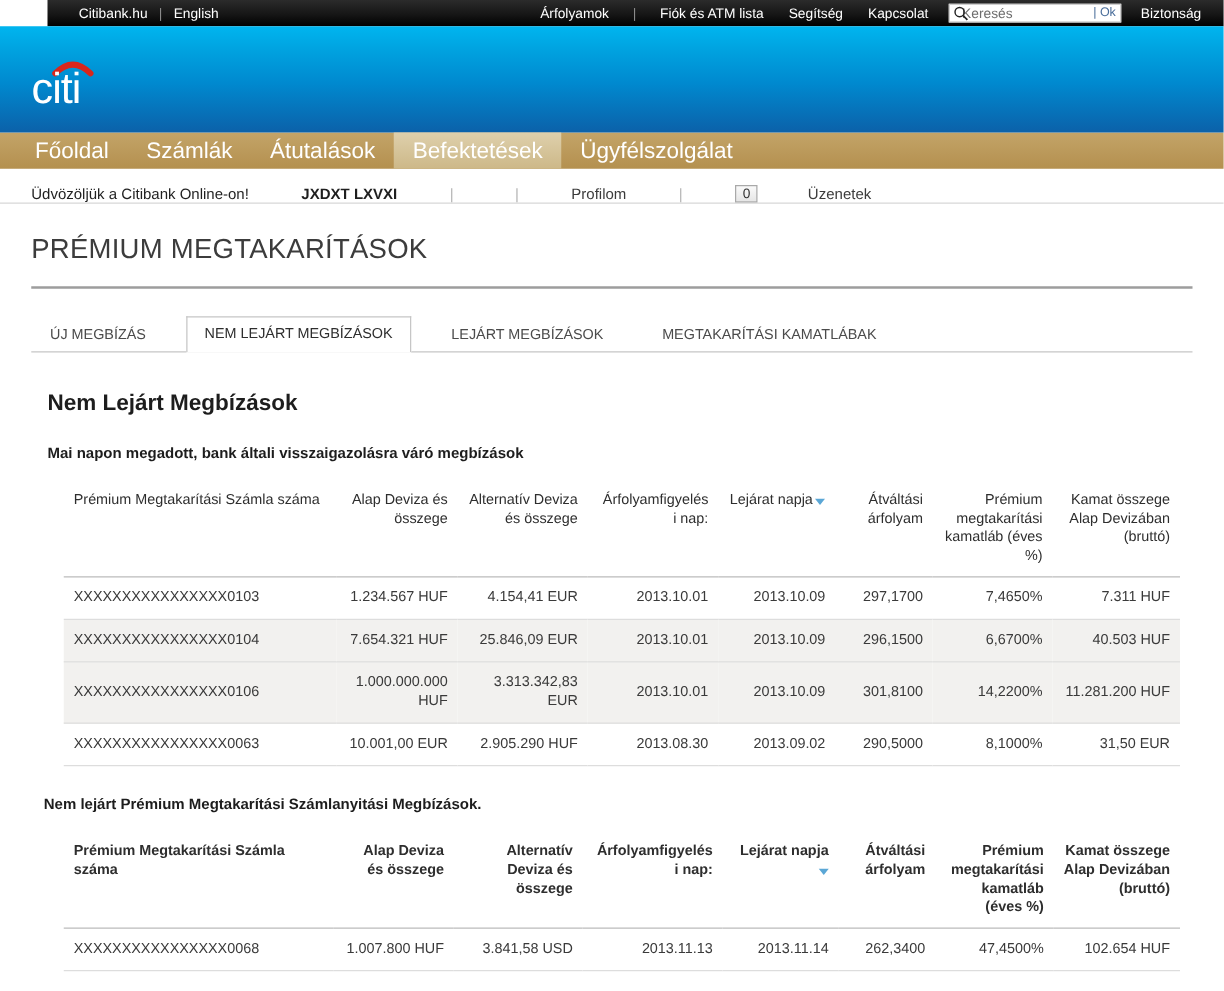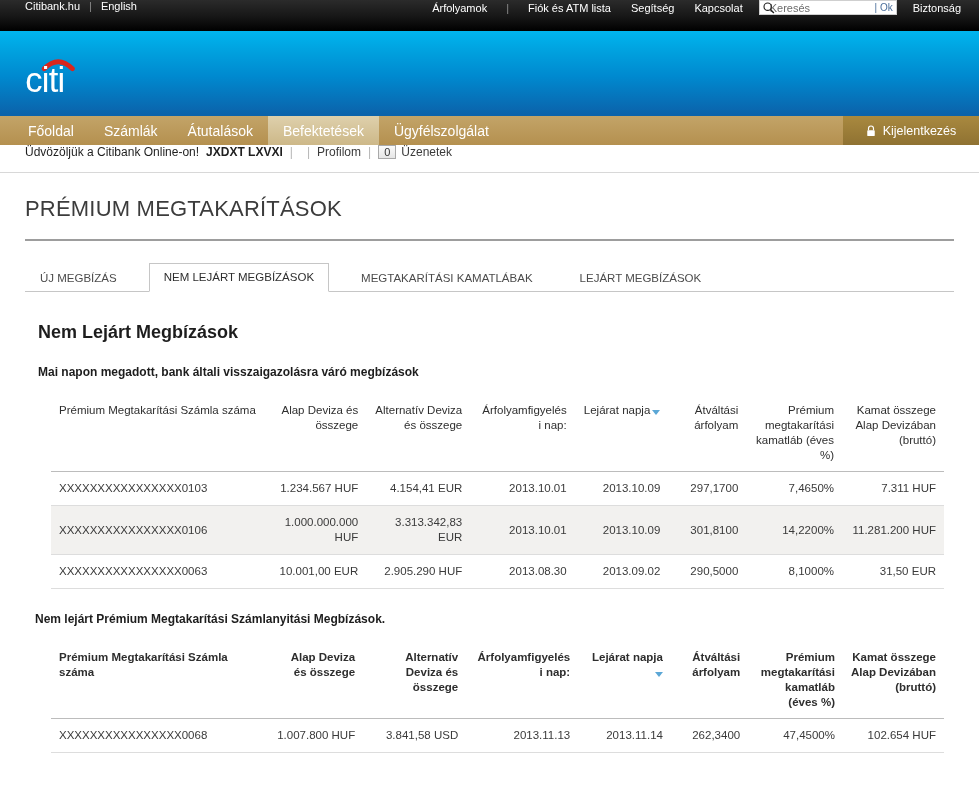--- a/index.html
+++ b/index.html
@@ -7,27 +7,28 @@
     margin: 0; padding: 0;
     width: 979px; height: 793px;
     background: #ffffff;
     font-family: "Liberation Sans", sans-serif;
     overflow: hidden;
   }
 
   
   .topbar {
     position: relative;
-    height: 31px;
+    height: 21px;
     background: #1b1b1b;
     background: linear-gradient(180deg,#2b2b2b 0%, #161616 55%, #000000 100%);
     color: #ffffff;
     font-size: 11px;
     display: flex;
-    align-items: flex-start;
+    align-items: center;
+    margin-left: 38px;
   }
   .topbar-left { display: flex; align-items: center; padding-left: 25px; }
   .topbar-left a { color:#ffffff; text-decoration:none; }
   .tb-sep { color:#8a8a8a; margin: 0 9px; }
   .topbar-right {
     margin-left:auto;
     display:flex;
     align-items:center;
     padding-right: 8px;
   }
@@ -76,21 +77,21 @@
     background: linear-gradient(180deg,#c3a468 0%, #b4904f 100%);
     display: flex;
     align-items: stretch;
     position: relative;
     border-top: 2px solid #0b63ab;
   }
   .nav-item {
     display:flex; align-items:center;
     padding: 0 15px;
     color:#ffffff;
-    font-size: 14px;
+    font-size: 18px;
     cursor: pointer;
     white-space: nowrap;
   }
   .nav-item:first-child { margin-left: 13px; }
   .nav-item.active {
     background: #d6c49b;
     background: linear-gradient(180deg,#ded0ac 0%, #cdb888 100%);
     color:#ffffff;
   }
   .logout-btn {
@@ -100,26 +101,27 @@
     background: linear-gradient(180deg,#a9893f 0%, #8f7232 100%);
     display:flex; align-items:center; justify-content:center;
     color:#ffffff; font-size: 12.5px;
     cursor:pointer;
   }
   .lock-icon { width: 10px; height: 12px; margin-right: 7px; display:inline-block; }
 
   
   .welcome {
     height: 28px;
-    display:flex; align-items:flex-start;
+    display:flex; align-items:flex-end;
     padding-left: 25px;
     font-size: 12px;
     color: #3b3b3b;
     border-bottom: 1px solid #d8d8d8;
     background: #fff;
+    gap: 35px;
   }
   .welcome .greet { color:#1f1f1f; }
   .welcome .userid { font-weight: bold; color:#1f1f1f; margin-left: 7px; }
   .welcome .divider { color:#b5b5b5; margin: 0 7px; }
   .welcome .muted { color:#666; }
   .welcome a { color:#3b3b3b; text-decoration:none; }
   .msgcount {
     display:inline-block;
     border:1px solid #a9a9a9;
     background: linear-gradient(180deg,#fafafa,#e6e6e6);
@@ -284,27 +286,20 @@
   <div class="nav-item">
     <span>Átutalások</span>
   </div>
   <div class="nav-item active">
     <span>Befektetések</span>
   </div>
   <div class="nav-item">
     <span>Ügyfélszolgálat</span>
   </div>
 
-  <div class="logout-btn">
-    <svg class="lock-icon" viewBox="0 0 12 14">
-      <path d="M3 6 V4 a3 3 0 0 1 6 0 V6" fill="none" stroke="#ffffff" stroke-width="1.4"></path>
-      <rect x="1.5" y="6" width="9" height="7" rx="1" fill="#ffffff"></rect>
-    </svg>
-    <span>Kijelentkezés</span>
-  </div>
 </div>
 
 <div class="welcome">
   <span class="greet">Üdvözöljük a Citibank Online-on!</span>
   <span class="userid">JXDXT LXVXI</span>
   <span class="divider">|</span>
   <span class="divider">|</span>
   <a href="#">Profilom</a>
   <span class="divider">|</span>
   <span class="msgcount">0</span>
@@ -316,24 +311,24 @@
   <h1 class="page-title">PRÉMIUM MEGTAKARÍTÁSOK</h1>
 
   <div class="tabs">
     <div class="tab">
       <span>ÚJ MEGBÍZÁS</span>
     </div>
     <div class="tab active">
       <span>NEM LEJÁRT MEGBÍZÁSOK</span>
     </div>
     <div class="tab">
-      <span>MEGTAKARÍTÁSI KAMATLÁBAK</span>
+      <span>LEJÁRT MEGBÍZÁSOK</span>
     </div>
     <div class="tab">
-      <span>LEJÁRT MEGBÍZÁSOK</span>
+      <span>MEGTAKARÍTÁSI KAMATLÁBAK</span>
     </div>
   </div>
 
   <h2 class="section-title">Nem Lejárt Megbízások</h2>
   <div class="section-sub">Mai napon megadott, bank általi visszaigazolásra váró megbízások</div>
 
   <table class="data">
     <thead>
       <tr>
         <th class="first col-acct">Prémium Megtakarítási Számla száma</th>
@@ -351,20 +346,30 @@
         <td class="first">XXXXXXXXXXXXXXXX0103</td>
         <td>1.234.567 HUF</td>
         <td>4.154,41 EUR</td>
         <td>2013.10.01</td>
         <td>2013.10.09</td>
         <td>297,1700</td>
         <td>7,4650%</td>
         <td>7.311 HUF</td>
       </tr>
       <tr class="alt">
+        <td class="first">XXXXXXXXXXXXXXXX0104</td>
+        <td>7.654.321 HUF</td>
+        <td>25.846,09 EUR</td>
+        <td>2013.10.01</td>
+        <td>2013.10.09</td>
+        <td>296,1500</td>
+        <td>6,6700%</td>
+        <td>40.503 HUF</td>
+      </tr>
+      <tr class="alt">
         <td class="first">XXXXXXXXXXXXXXXX0106</td>
         <td>1.000.000.000 HUF</td>
         <td>3.313.342,83 EUR</td>
         <td>2013.10.01</td>
         <td>2013.10.09</td>
         <td>301,8100</td>
         <td>14,2200%</td>
         <td>11.281.200 HUF</td>
       </tr>
       <tr>

